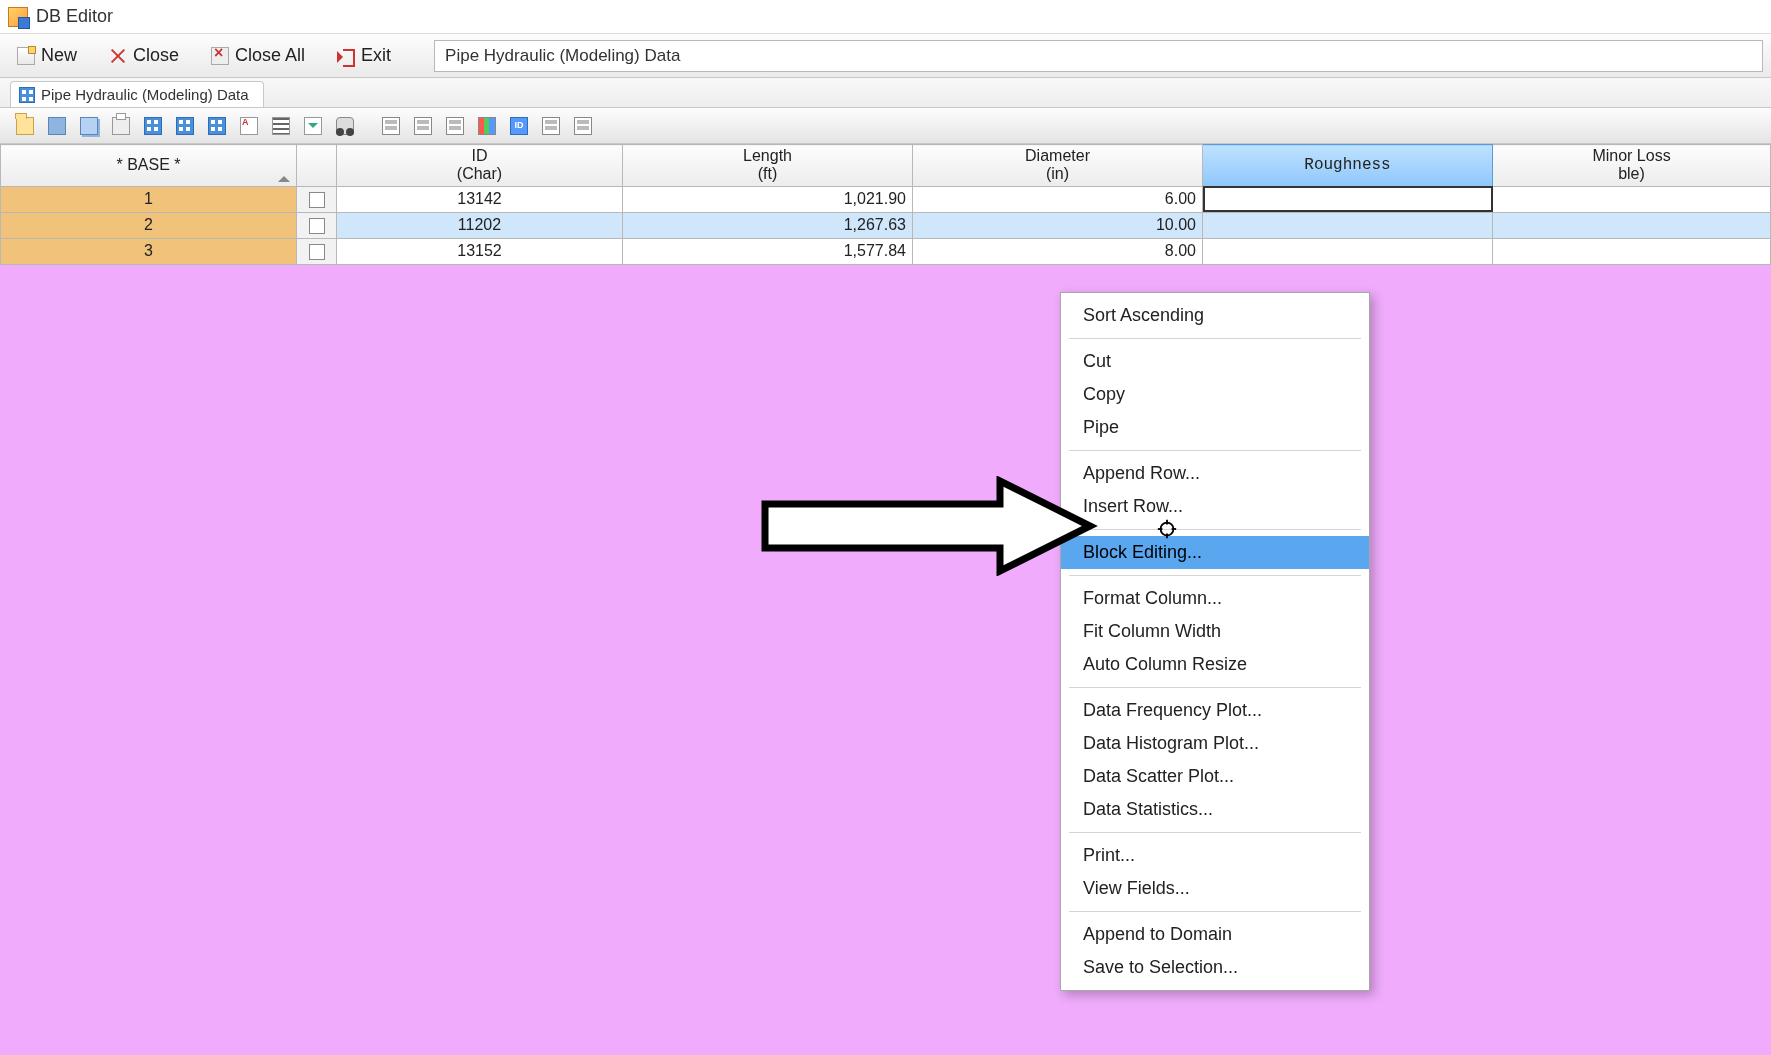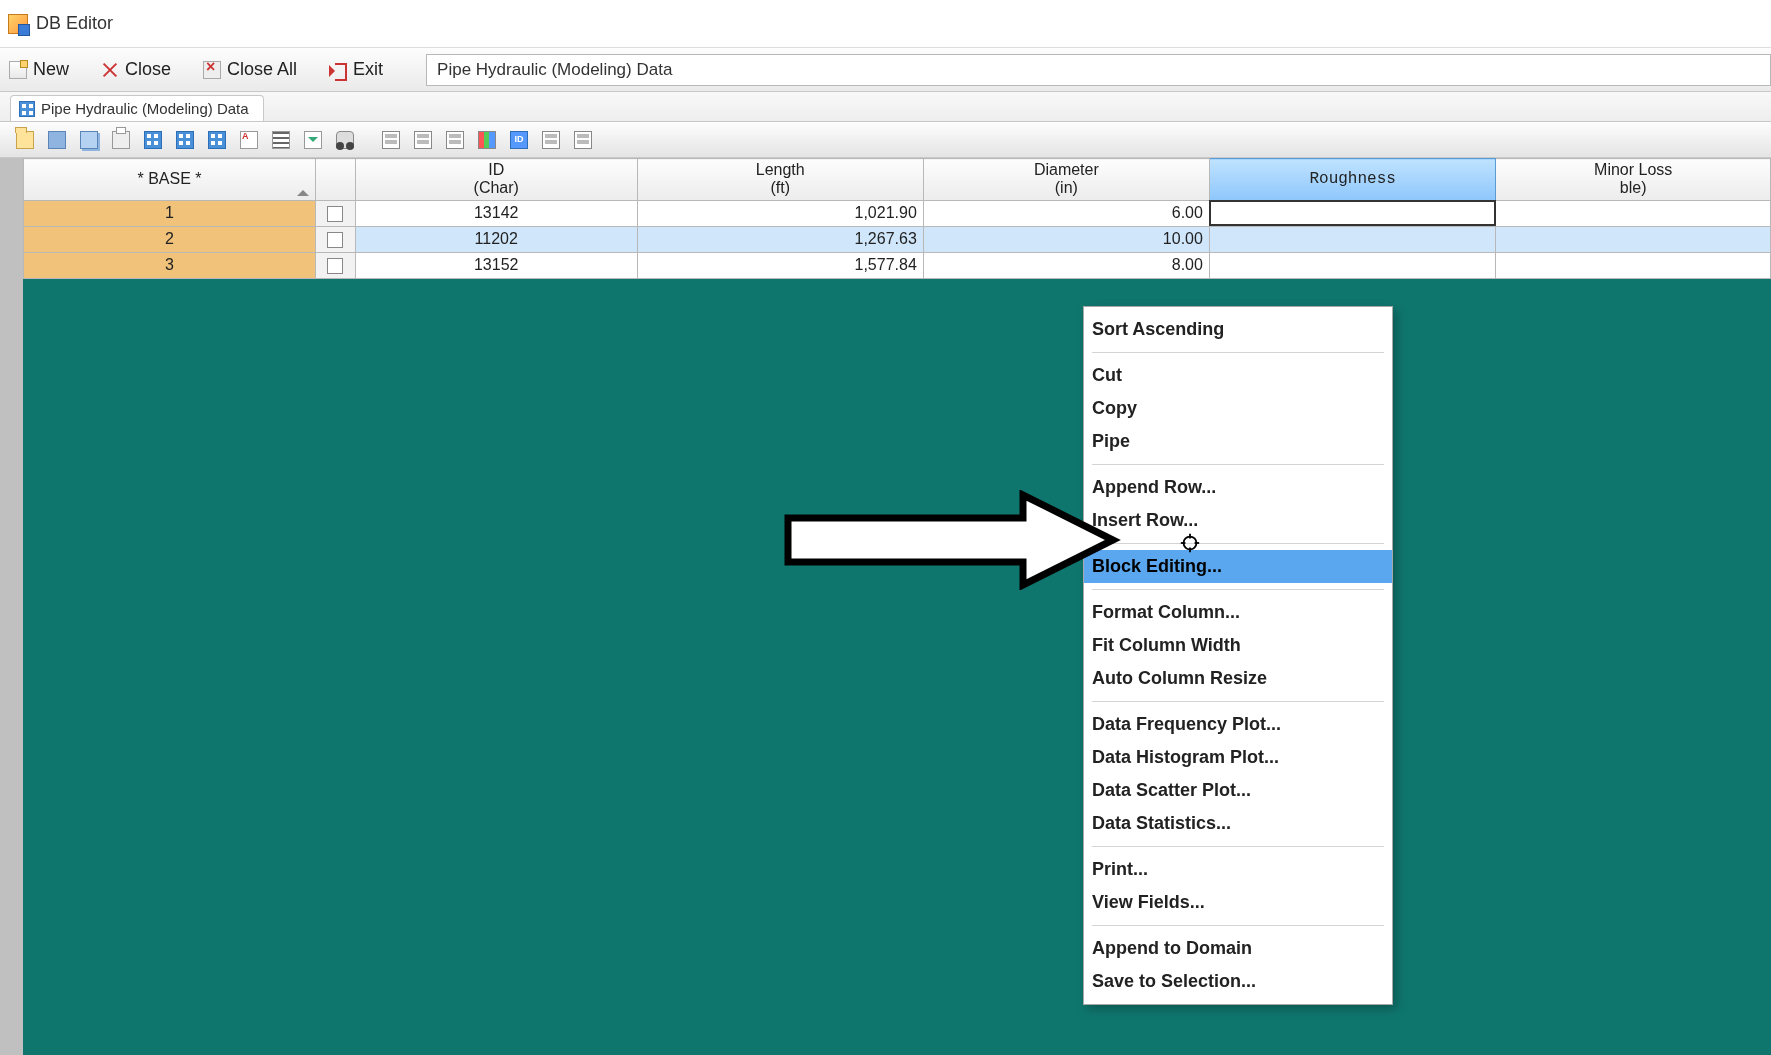--- a/index.html
+++ b/index.html
@@ -9,21 +9,21 @@
     background: #c0c0c0;
     width: 1771px;
     height: 1055px;
     position: relative;
     overflow: hidden;
   }
 
   
   .title-bar {
     background: #fff;
-    height: 48px;
+    height: 34px;
     display: flex;
     align-items: center;
     padding: 0 8px;
     border-bottom: 1px solid #ddd;
   }
   .title-bar .app-icon {
     width: 20px; height: 20px;
     background: linear-gradient(135deg,#ffd36b,#ff9a3c);
     border: 1px solid #c87a1a;
     margin-right: 8px;
@@ -37,21 +37,21 @@
     border:1px solid #2457a0;
   }
   .title-bar .title-text { color:#333; font-size:18px; }
 
   
   .toolbar {
     background: linear-gradient(#fdfdfd,#eaeaea);
     height: 44px;
     display:flex;
     align-items:center;
-    padding: 0 0;
+    padding: 0 8px;
     border-bottom:1px solid #c8c8c8;
     gap: 14px;
   }
   .tb-btn {
     display:flex;
     align-items:center;
     gap:6px;
     padding:4px 8px;
     border:1px solid transparent;
     border-radius:3px;
@@ -163,24 +163,23 @@
   .m-chart{background:linear-gradient(to right,#f55 30%,#5c5 30% 60%,#59f 60%);border:1px solid #888;}
   .m-id{background:#59f;border:1px solid #2d6fb7;color:#fff;font-size:9px;font-weight:bold;text-align:center;line-height:14px;}
   .m-id::after{content:"ID";}
   .m-tab{background:#fff;border:1px solid #888;position:relative;}
   .m-tab::after{content:"";position:absolute;left:2px;top:2px;right:2px;bottom:2px;background:
      linear-gradient(#bbb,#bbb) 0 0/100% 4px no-repeat,
      linear-gradient(#bbb,#bbb) 0 6px/100% 4px no-repeat;}
 
   
   .grid-area {
-    background:#0f766e;
+    background:#f0abfc;
     position:relative;
     height: calc(1055px - 34px - 44px - 30px - 36px);
-    margin-left: 23px;
   }
   .data-table {
     border-collapse:collapse;
     background:#fff;
     table-layout:fixed;
   }
   .data-table th, .data-table td {
     border:1px solid #b8b8b8;
     font-size:16px;
     color:#222;
@@ -245,26 +244,25 @@
     left:1060px;
     top:148px;
     width:310px;
     background:#fff;
     border:1px solid #a8a8a8;
     box-shadow:4px 4px 10px rgba(0,0,0,0.25);
     padding:6px 0;
     z-index:50;
   }
   .context-menu .cm-item {
-    padding:6px 8px;
+    padding:6px 22px;
     font-size:18px;
     color:#222;
     cursor:pointer;
     white-space:nowrap;
-    font-weight:bold;
   }
   .context-menu .cm-item.highlight {
     background:#5aa7f0;
     color:#000;
   }
   .context-menu .cm-sep {
     height:1px;
     background:#d4d4d4;
     margin:6px 8px;
   }

